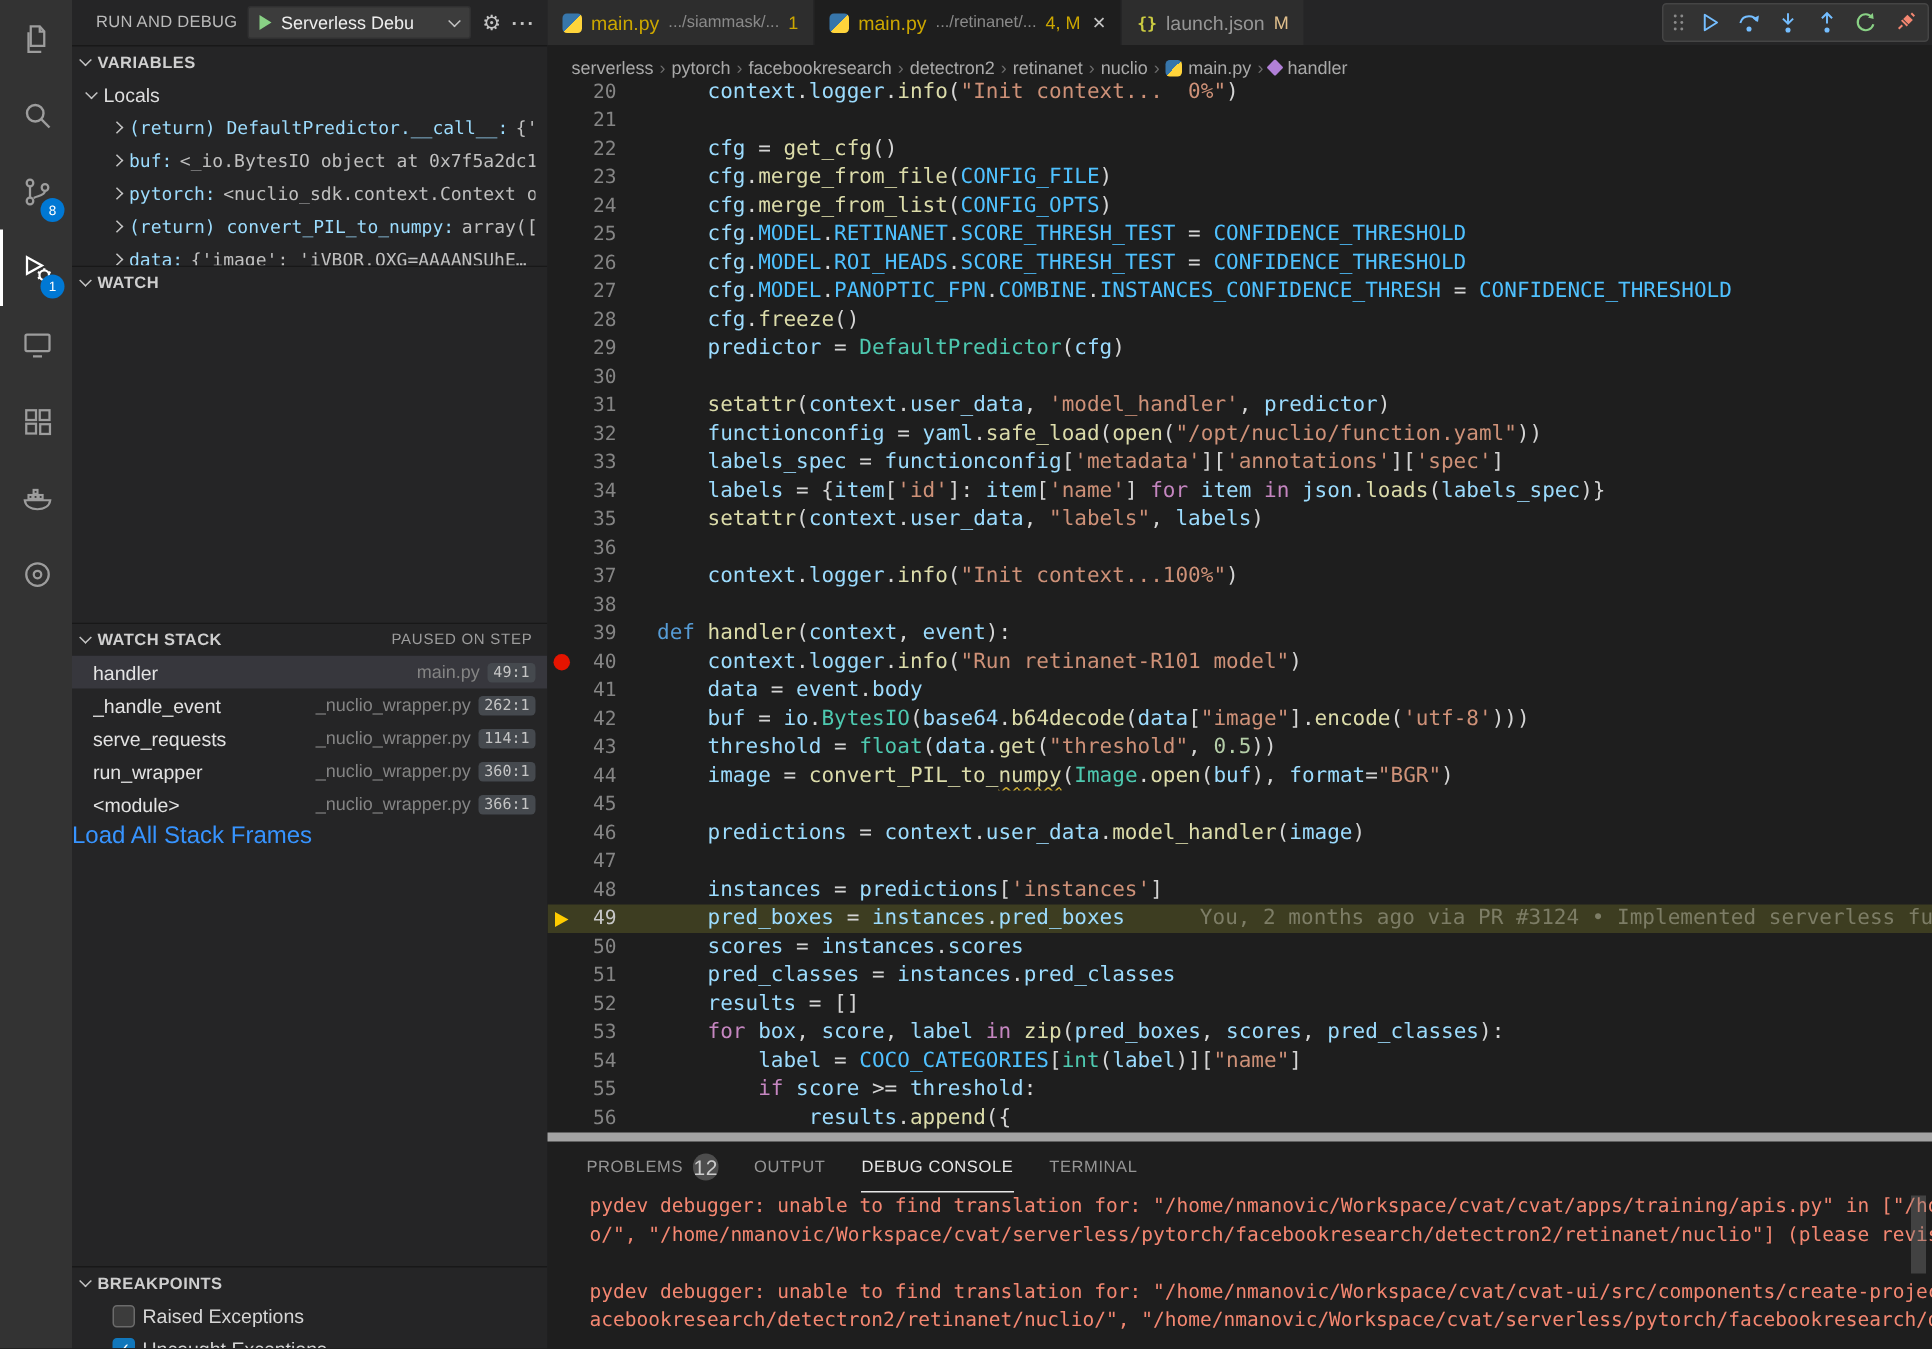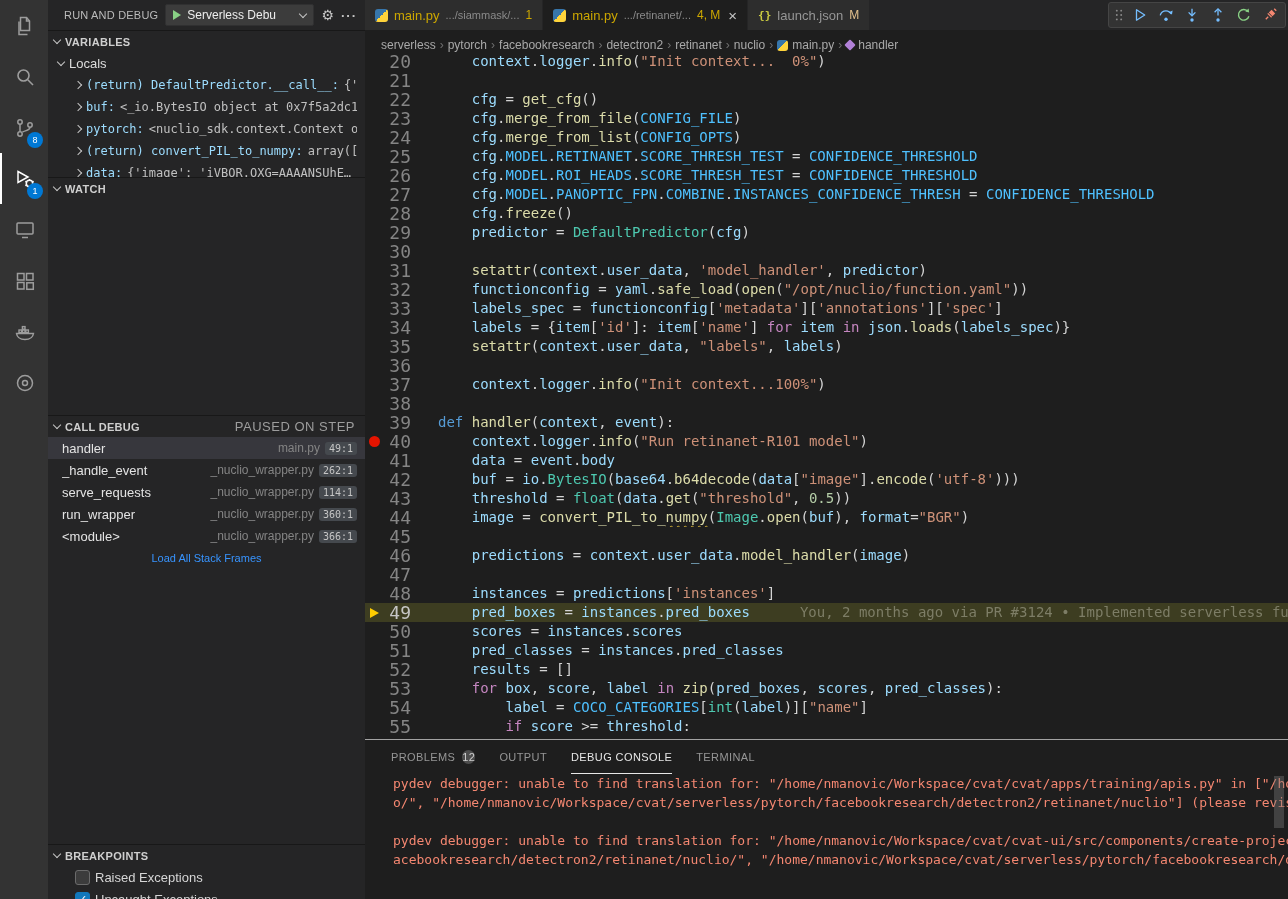--- a/index.html
+++ b/index.html
@@ -22,33 +22,33 @@
   .launch-label { white-space:nowrap; overflow:hidden; flex:1; }
   .play { width:0; height:0; border-left:8px solid #89d185; border-top:5px solid transparent; border-bottom:5px solid transparent; }
   .hdr-ico { color:#c5c5c5; font-size:14px; cursor:pointer; }
   .hdr-ico.dots { font-weight:bold; letter-spacing:1px; font-size:13px; }
   .chev { width:6px; height:6px; border-right:1.4px solid #c5c5c5; border-bottom:1.4px solid #c5c5c5; display:inline-block; flex-shrink:0; }
   .chev.down  { transform:rotate(45deg); margin-top:-3px; }
   .chev.right { transform:rotate(-45deg); }
 
   .sb-section { display:flex; flex-direction:column; overflow:hidden; flex-shrink:0; }
   .section-header { height:22px; display:flex; align-items:center; gap:5px; padding-left:6px; font-size:11px; font-weight:bold; color:#cfcfcf; letter-spacing:0.3px; border-top:1px solid rgba(0,0,0,0.35); flex-shrink:0; cursor:pointer; }
-  .section-status { margin-left:auto; margin-right:10px; font-weight:normal; font-size:13px; color:#9d9d9d; letter-spacing:0.5px; }
+  .section-status { margin-left:auto; margin-right:10px; font-weight:normal; font-size:10px; color:#9d9d9d; letter-spacing:0.5px; }
   .sb-body { flex:1; overflow:hidden; }
   .sb-row { height:22px; display:flex; align-items:center; gap:5px; padding:0 8px 0 10px; white-space:nowrap; cursor:pointer; }
   .sb-row .indent1 { width:12px; flex-shrink:0; }
   .scope-label { color:#dddddd; }
   .var-name { color:#9cdcfe; font-family:"DejaVu Sans Mono",monospace; font-size:12px; }
   .var-value { color:#c0c0c0; font-family:"DejaVu Sans Mono",monospace; font-size:12px; overflow:hidden; text-overflow:clip; }
   .frame-row { padding-left:14px; }
   .frame-row.focused { background:#37373d; }
   .frame-name { color:#e3e3e3; flex:1; overflow:hidden; }
   .frame-file { color:#848484; font-size:12px; }
   .frame-pos { background:#45494e; color:#c5c5c5; font-size:10px; border-radius:3px; padding:1px 4px; font-family:"DejaVu Sans Mono",monospace; }
-  .load-link { color:#3794ff; text-align:center; height:22px; line-height:22px; cursor:pointer; font-size:11px; }
+  .load-link { color:#3794ff; text-align:left; height:22px; line-height:22px; cursor:pointer; font-size:16px; }
   .cb { width:15px; height:15px; border:1px solid #6b6b6b; background:#3c3c3c; border-radius:3px; flex-shrink:0; display:flex; align-items:center; justify-content:center; font-size:11px; color:#fff; }
   .cb.checked { background:#1177bb; border-color:#1177bb; }
   .bp-label { color:#d6d6d6; }
 
   
   .main { flex:1; display:flex; flex-direction:column; min-width:0; }
   .tabbar { height:30px; background:#252526; display:flex; flex-shrink:0; position:relative; }
   .tab { display:flex; align-items:center; gap:6px; padding:0 10px; background:#2d2d2d; border-right:1px solid #252526; font-size:13px; color:#969696; cursor:pointer; white-space:nowrap; }
   .tab.active { background:#1e1e1e; color:#ffffff; }
   .tab-title.warn { color:#cca700; }
@@ -69,35 +69,35 @@
   .bc-sep { color:#6e6e6e; font-size:12px; }
   .bc-item { display:flex; align-items:center; gap:4px; cursor:pointer; }
   .bc-item .pyico { width:11px; height:11px; }
 
   .editor { flex:1; overflow:hidden; background:#1e1e1e; font-family:"DejaVu Sans Mono",monospace; font-size:14px; }
   .cl { height:19px; line-height:19px; display:flex; white-space:pre; }
   .cl.cur { background:rgba(255,255,60,0.14); }
   .glyph { width:20px; flex-shrink:0; position:relative; }
   .bp-dot { position:absolute; left:4px; top:4px; width:11px; height:11px; border-radius:50%; background:#e51400; }
   .cur-arrow { position:absolute; left:5px; top:4.5px; width:0; height:0; border-left:9px solid #ffcc00; border-top:5px solid transparent; border-bottom:5px solid transparent; }
-  .lnum { width:26px; flex-shrink:0; text-align:right; color:#858585; font-size:18px; }
+  .lnum { width:26px; flex-shrink:0; text-align:right; color:#858585; font-size:13px; }
   .lnum.active { color:#c6c6c6; }
   .ltext { padding-left:27px; overflow:hidden; }
   .tk-p { color:#d4d4d4; } .tk-v { color:#9cdcfe; } .tk-f { color:#dcdcaa; }
   .tk-s { color:#ce9178; } .tk-k { color:#569cd6; } .tk-kc { color:#c586c0; }
   .tk-c { color:#4fc1ff; } .tk-n { color:#b5cea8; } .tk-cls { color:#4ec9b0; }
   .tk-fw { color:#dcdcaa; text-decoration:underline; text-decoration-style:wavy; text-decoration-color:#c8a832; text-decoration-thickness:1px; text-underline-offset:3px; }
   .blame { color:#7d7d66; margin-left:50px; }
 
   
-  .panel { height:160px; flex-shrink:0; background:#1e1e1e; border-top:1px solid #a3a3a3; position:relative; overflow:hidden; }
+  .panel { height:144px; flex-shrink:0; background:#1e1e1e; border-top:6px solid #a3a3a3; position:relative; overflow:hidden; }
   .panel-tabs { height:34px; display:flex; align-items:center; padding-left:26px; gap:24px; }
   .panel-tab { font-size:11px; letter-spacing:0.4px; color:#969696; height:34px; display:flex; align-items:center; gap:7px; cursor:pointer; border-bottom:1px solid transparent; }
   .panel-tab.active { color:#e7e7e7; border-bottom:1px solid #e7e7e7; }
-  .panel-badge { background:#4d4d4d; color:#cccccc; font-size:11px; border-radius:9px; padding:1px 0; }
+  .panel-badge { background:#4d4d4d; color:#cccccc; font-size:14px; border-radius:9px; padding:1px 0; }
   .console { padding-left:28px; font-family:"DejaVu Sans Mono",monospace; font-size:13px; line-height:19px; color:#f48771; white-space:pre; overflow:hidden; }
   .panel-scrollbar { position:absolute; right:4px; top:36px; width:10px; height:52px; background:rgba(121,121,121,0.4); }
 </style>
 </head>
 <body>
 
 <div class="app">
 
   <div class="activitybar" id="activity-bar">
       <div class="ab-item">
@@ -221,21 +221,21 @@
       <div class="section-header">
         <span class="chev down"></span>
         <span>WATCH</span>
       </div>
       <div class="sb-body"></div>
     </div>
 
     <div class="sb-section" style="height:429px">
       <div class="section-header">
         <span class="chev down"></span>
-        <span>CALL DEBUG</span>
+        <span>WATCH STACK</span>
         <span class="section-status">PAUSED ON STEP</span>
       </div>
       <div class="sb-body" id="call-stack-body">
           <div class="sb-row frame-row focused">
             <span class="frame-name">handler</span>
             <span class="frame-file">main.py</span>
             <span class="frame-pos">49:1</span>
           </div>
           <div class="sb-row frame-row">
             <span class="frame-name">_handle_event</span>

